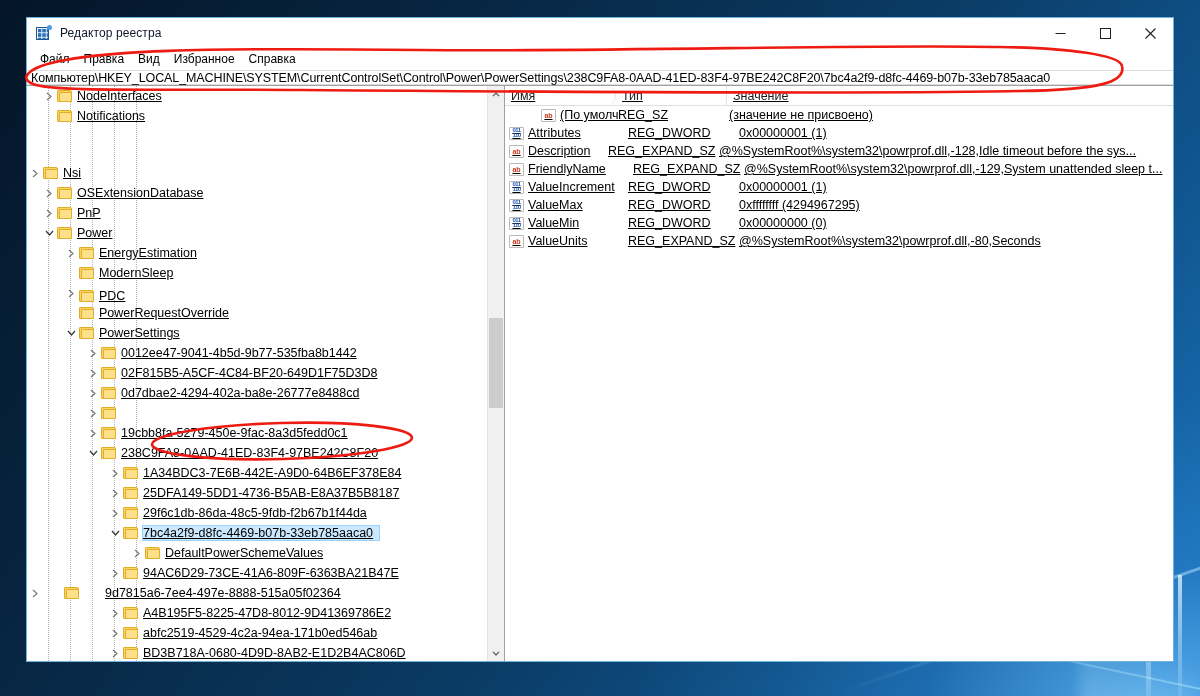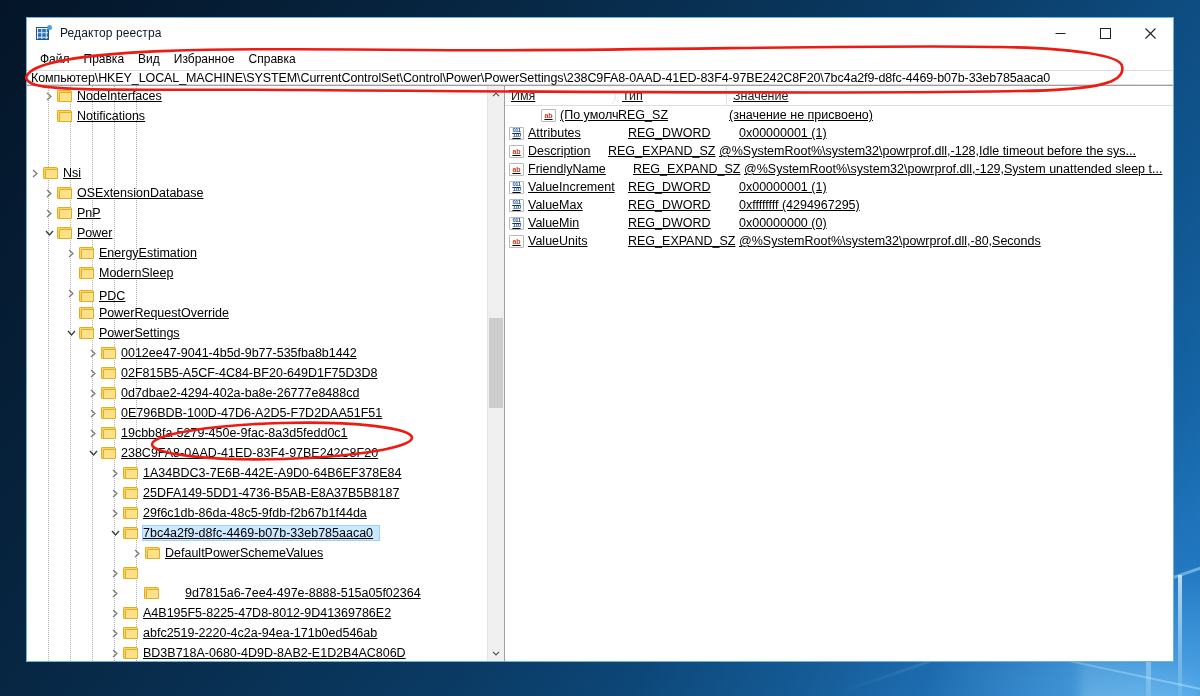--- a/index.html
+++ b/index.html
@@ -486,21 +486,20 @@
             <div class="trow" style="padding-left: 58px;">
               <div class="twist">
                 <svg width="8" height="9" viewBox="0 0 8 9">
                   <path d="M2 1 L6 4.5 L2 8" fill="none" stroke="#767676" stroke-width="1.15"></path>
                 </svg>
               </div>
               <div class="folder">
                 <div class="back"></div>
                 <div class="front"></div>
               </div>
-              <span class="tlabel">0E796BDB-100D-47D6-A2D5-F7D2DAA51F51</span>
             </div>
             <div class="trow" style="padding-left: 58px;">
               <div class="twist">
                 <svg width="8" height="9" viewBox="0 0 8 9">
                   <path d="M2 1 L6 4.5 L2 8" fill="none" stroke="#767676" stroke-width="1.15"></path>
                 </svg>
               </div>
               <div class="folder">
                 <div class="back"></div>
                 <div class="front"></div>
@@ -582,22 +581,23 @@
             <div class="trow" style="padding-left: 80px;">
               <div class="twist">
                 <svg width="8" height="9" viewBox="0 0 8 9">
                   <path d="M2 1 L6 4.5 L2 8" fill="none" stroke="#767676" stroke-width="1.15"></path>
                 </svg>
               </div>
               <div class="folder">
                 <div class="back"></div>
                 <div class="front"></div>
               </div>
-            </div>
-            <div class="trow" style="padding-left: 80px; gap: 21px;">
+              <span class="tlabel">94AC6D29-73CE-41A6-809F-6363BA21B47E</span>
+            </div>
+            <div class="trow" style=" gap: 21px;">
               <div class="twist">
                 <svg width="8" height="9" viewBox="0 0 8 9">
                   <path d="M2 1 L6 4.5 L2 8" fill="none" stroke="#767676" stroke-width="1.15"></path>
                 </svg>
               </div>
               <div class="folder">
                 <div class="back"></div>
                 <div class="front"></div>
               </div>
               <span class="tlabel">9d7815a6-7ee4-497e-8888-515a05f02364</span>
@@ -617,21 +617,21 @@
             <div class="trow" style="padding-left: 80px;">
               <div class="twist">
                 <svg width="8" height="9" viewBox="0 0 8 9">
                   <path d="M2 1 L6 4.5 L2 8" fill="none" stroke="#767676" stroke-width="1.15"></path>
                 </svg>
               </div>
               <div class="folder">
                 <div class="back"></div>
                 <div class="front"></div>
               </div>
-              <span class="tlabel">abfc2519-2220-4c2a-94ea-171b0ed546ab</span>
+              <span class="tlabel">abfc2519-4529-4c2a-94ea-171b0ed546ab</span>
             </div>
             <div class="trow" style="padding-left: 80px;">
               <div class="twist">
                 <svg width="8" height="9" viewBox="0 0 8 9">
                   <path d="M2 1 L6 4.5 L2 8" fill="none" stroke="#767676" stroke-width="1.15"></path>
                 </svg>
               </div>
               <div class="folder">
                 <div class="back"></div>
                 <div class="front"></div>

